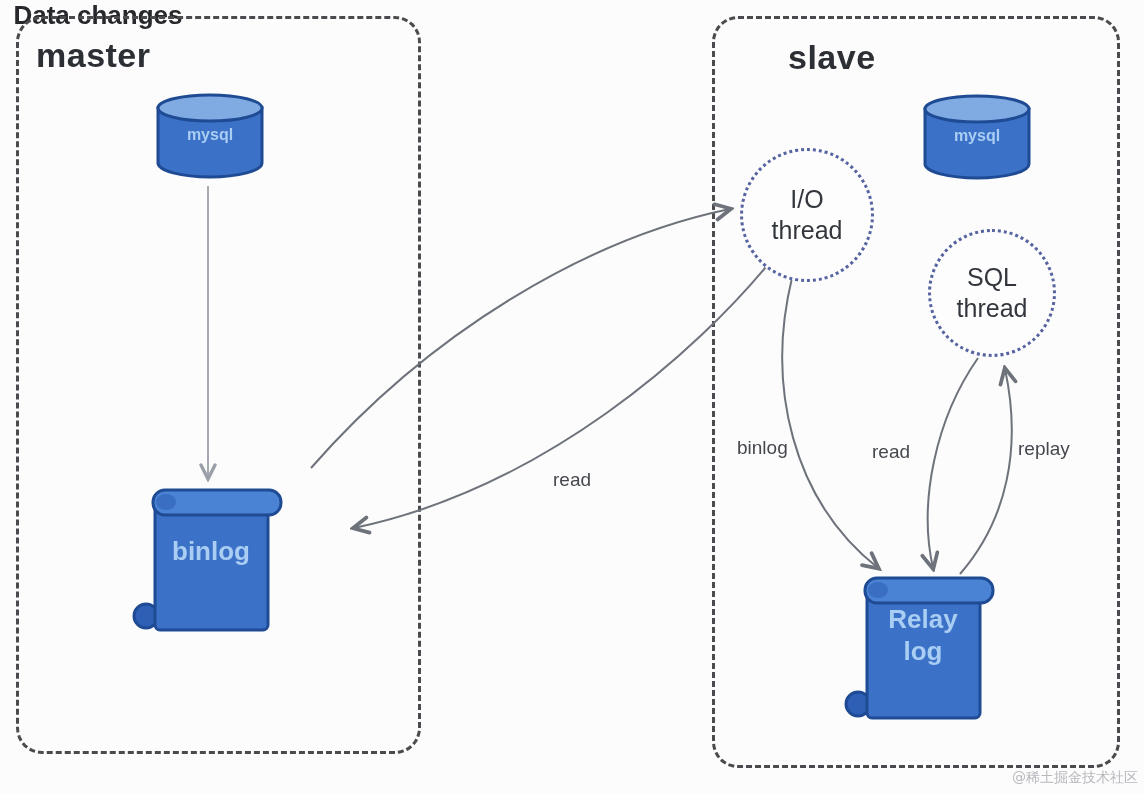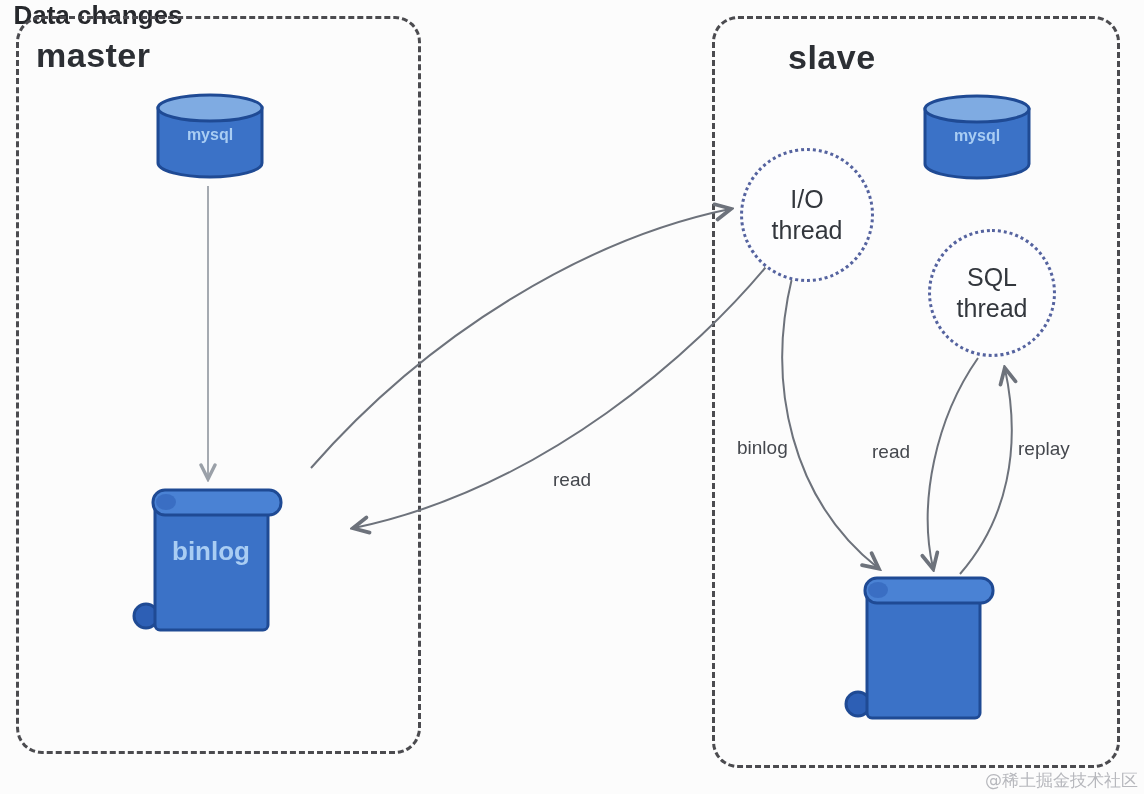--- a/index.html
+++ b/index.html
@@ -80,21 +80,21 @@
   .label-write{left:737px;top:437px;}
   .label-read-slave{left:872px;top:441px;}
   .label-replay{left:1018px;top:438px;}
 
   .edges-overlay{position:absolute;left:0;top:0;width:1144px;height:794px;overflow:visible;}
   .edge{fill:none;stroke:var(--arrow);stroke-width:2;}
   .edge-light{fill:none;stroke:var(--arrow-light);stroke-width:2;}
 
   .watermark{
     position:absolute;right:6px;top:769px;
-    font-size:17px;color:var(--watermark);
+    font-size:14px;color:var(--watermark);
     font-family:"DejaVu Sans","Liberation Sans",sans-serif;
   }
 </style>
 </head>
 <body>
 
 <div class="canvas">
 
   <div class="group-box box-master"></div>
   <div class="group-box box-slave"></div>
@@ -139,20 +139,21 @@
     <ellipse class="scroll-cap" cx="34" cy="14" rx="10" ry="8"></ellipse>
   </svg>
   <div class="node-label log-label" style="left:155px;top:536px;width:112px">binlog</div>
 
   <svg class="shape" style="left:844px;top:576px" width="152" height="148" viewBox="0 0 152 148">
     <circle class="scroll-curl" cx="14" cy="128" r="12"></circle>
     <rect class="scroll-body" x="23" y="14" width="113" height="128" rx="5"></rect>
     <rect class="scroll-roll" x="21" y="2" width="128" height="25" rx="12"></rect>
     <ellipse class="scroll-cap" cx="34" cy="14" rx="10" ry="8"></ellipse>
   </svg>
+  <div class="node-label log-label" style="left:867px;top:604px;width:112px">Relay log</div>
 
   <div class="thread-circle circle-sql">
     <div class="thread-label">SQL thread</div>
   </div>
   <div class="thread-circle circle-io">
     <div class="thread-label">I/O thread</div>
   </div>
 
   <div class="flow-label label-read-mid">read</div>
   <div class="flow-label label-write">binlog</div>

